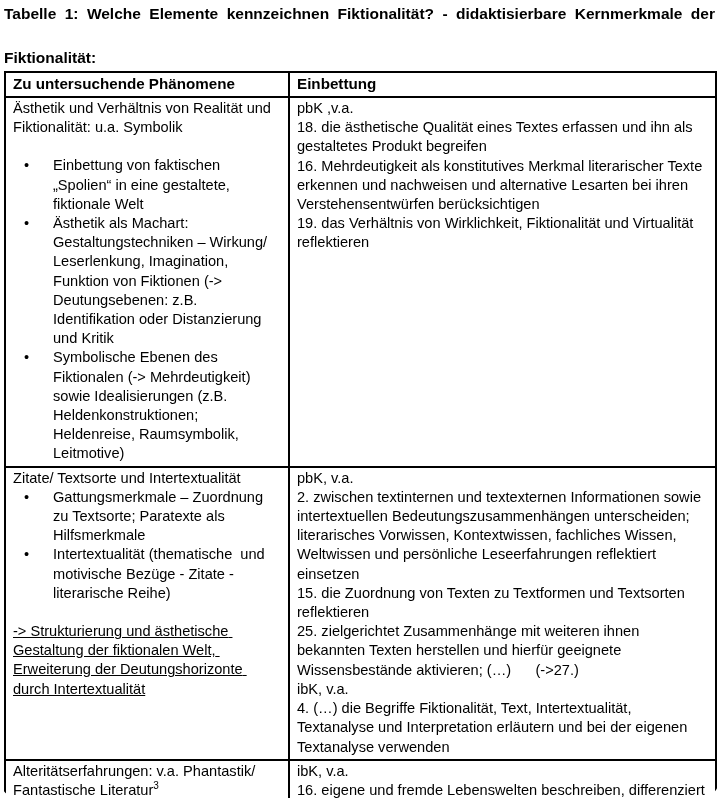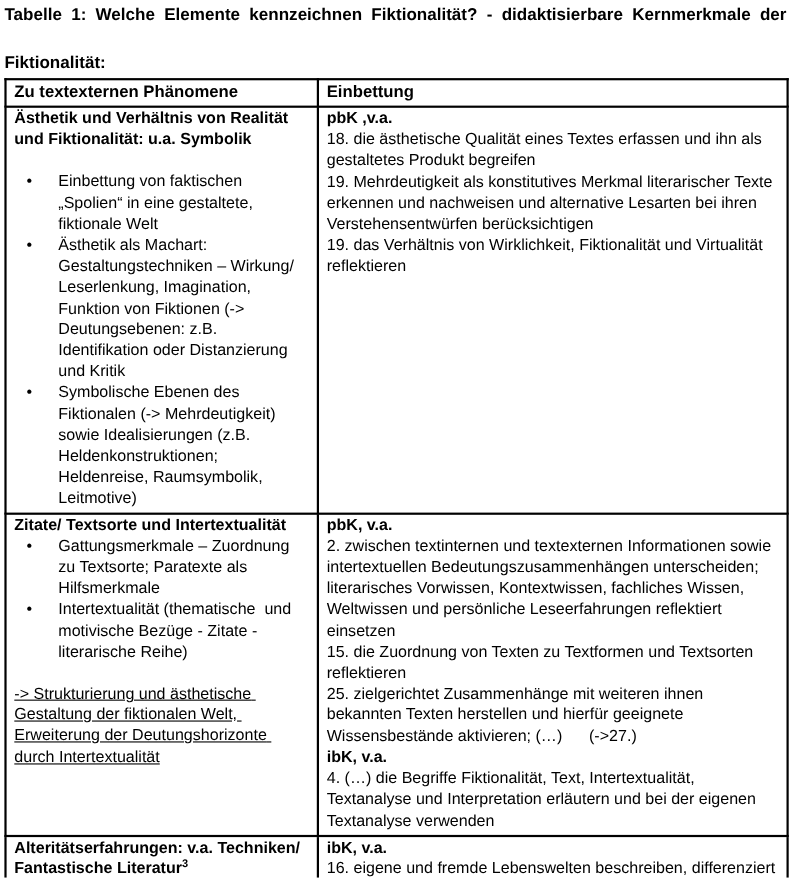--- a/index.html
+++ b/index.html
@@ -9,20 +9,21 @@
     color: #000000;
     font-family: "Liberation Sans", "DejaVu Sans", sans-serif;
   }
   .page {
     width: 719px;
     height: 798px;
     box-sizing: border-box;
     padding: 3px 4px 0 4px;
     background: #ffffff;
     overflow: hidden;
+    border-radius: 18px;
   }
   .doc-title {
     font-weight: bold;
     font-size: 15.5px;
     line-height: 21px;
     width: 711px;
   }
   .doc-title .tl1 {
     display: block;
     text-align: justify;
@@ -53,21 +54,21 @@
     height: 24px;
   }
   td {
     font-size: 14.6px;
     line-height: 19.2px;
   }
   tr.r-0 { height: 294px; }
   tr.r-1 { height: 280px; }
   tr.r-2 { height: 126px; }
   p { margin: 0; white-space: pre-wrap; }
-  .bold, .cell-heading { font-weight: bold; }
+  .bold, .cell-heading { font-weight: normal; }
   ul.bullets {
     list-style: none;
     margin: 0;
     padding: 0;
   }
   ul.bullets.gap-top { margin-top: 19px; }
   li.bullet {
     position: relative;
     padding-left: 40px;
     white-space: pre-wrap;
@@ -91,37 +92,37 @@
   </div>
 
   <table class="kern">
     <colgroup>
         <col class="c-left">
         <col class="c-right">
       </colgroup>
 
     <tbody>
         <tr class="r-header">
-      <th>Zu textexternen Phänomene</th>
+      <th>Zu untersuchende Phänomene</th>
       <th>Einbettung</th>
     </tr>
 
     <tr class="r-0">
       <td class="left-cell">
         <p class="cell-heading">Ästhetik und Verhältnis von Realität und Fiktionalität: u.a. Symbolik</p>
         <ul class="bullets gap-top">
           <li class="bullet"><span class="marker">•</span><span>Einbettung von faktischen „Spolien“ in eine gestaltete, fiktionale Welt</span></li>
           <li class="bullet"><span class="marker">•</span><span>Ästhetik als Machart: Gestaltungstechniken – Wirkung/ Leserlenkung, Imagination, Funktion von Fiktionen (-&gt; Deutungsebenen: z.B. Identifikation oder Distanzierung und Kritik</span></li>
           <li class="bullet"><span class="marker">•</span><span>Symbolische Ebenen des Fiktionalen (-&gt; Mehrdeutigkeit) sowie Idealisierungen (z.B. Heldenkonstruktionen; Heldenreise, Raumsymbolik, Leitmotive)</span></li>
         </ul>
       </td>
       <td class="right-cell">
         <p class="bold">pbK ,v.a.</p>
         <p>18. die ästhetische Qualität eines Textes erfassen und ihn als gestaltetes Produkt begreifen</p>
-        <p>19. Mehrdeutigkeit als konstitutives Merkmal literarischer Texte erkennen und nachweisen und alternative Lesarten bei ihren Verstehensentwürfen berücksichtigen</p>
+        <p>16. Mehrdeutigkeit als konstitutives Merkmal literarischer Texte erkennen und nachweisen und alternative Lesarten bei ihren Verstehensentwürfen berücksichtigen</p>
         <p>19. das Verhältnis von Wirklichkeit, Fiktionalität und Virtualität reflektieren</p>
       </td>
     </tr>
 
     <tr class="r-1">
       <td class="left-cell">
         <p class="cell-heading">Zitate/ Textsorte und Intertextualität</p>
         <ul class="bullets">
           <li class="bullet"><span class="marker">•</span><span>Gattungsmerkmale – Zuordnung zu Textsorte; Paratexte als Hilfsmerkmale</span></li>
           <li class="bullet"><span class="marker">•</span><span>Intertextualität (thematische  und motivische Bezüge - Zitate - literarische Reihe)</span></li>
@@ -133,21 +134,21 @@
         <p>2. zwischen textinternen und textexternen Informationen sowie intertextuellen Bedeutungszusammenhängen unterscheiden; literarisches Vorwissen, Kontextwissen, fachliches Wissen, Weltwissen und persönliche Leseerfahrungen reflektiert einsetzen</p>
         <p>15. die Zuordnung von Texten zu Textformen und Textsorten reflektieren</p>
         <p>25. zielgerichtet Zusammenhänge mit weiteren ihnen bekannten Texten herstellen und hierfür geeignete Wissensbestände aktivieren; (…)      (-&gt;27.)</p>
         <p class="bold">ibK, v.a.</p>
         <p>4. (…) die Begriffe Fiktionalität, Text, Intertextualität, Textanalyse und Interpretation erläutern und bei der eigenen Textanalyse verwenden</p>
       </td>
     </tr>
 
     <tr class="r-2">
       <td class="left-cell">
-        <p class="cell-heading"><span>Alteritätserfahrungen: v.a. Techniken/ Fantastische Literatur</span><sup>3</sup></p>
+        <p class="cell-heading"><span>Alteritätserfahrungen: v.a. Phantastik/ Fantastische Literatur</span><sup>3</sup></p>
         <ul class="bullets">
           <li class="bullet"><span class="marker">•</span><span>Sonderformen des Fiktionalen: Wunderbares und Phantastik als besondere Erfahrungen der „Alterität“ gegenüber der Alltagswelt</span></li>
 
         </ul>
       </td>
       <td class="right-cell">
         <p class="bold">ibK, v.a.</p>
         <p>16. eigene und fremde Lebenswelten beschreiben, differenziert vergleichen und bewerten (Alterität) -&gt; Nutzung der Phantastik bzw. des Wunderbaren und der entsprechenden Techniken für die Darstellung von Alterität</p>
       </td>
     </tr>

